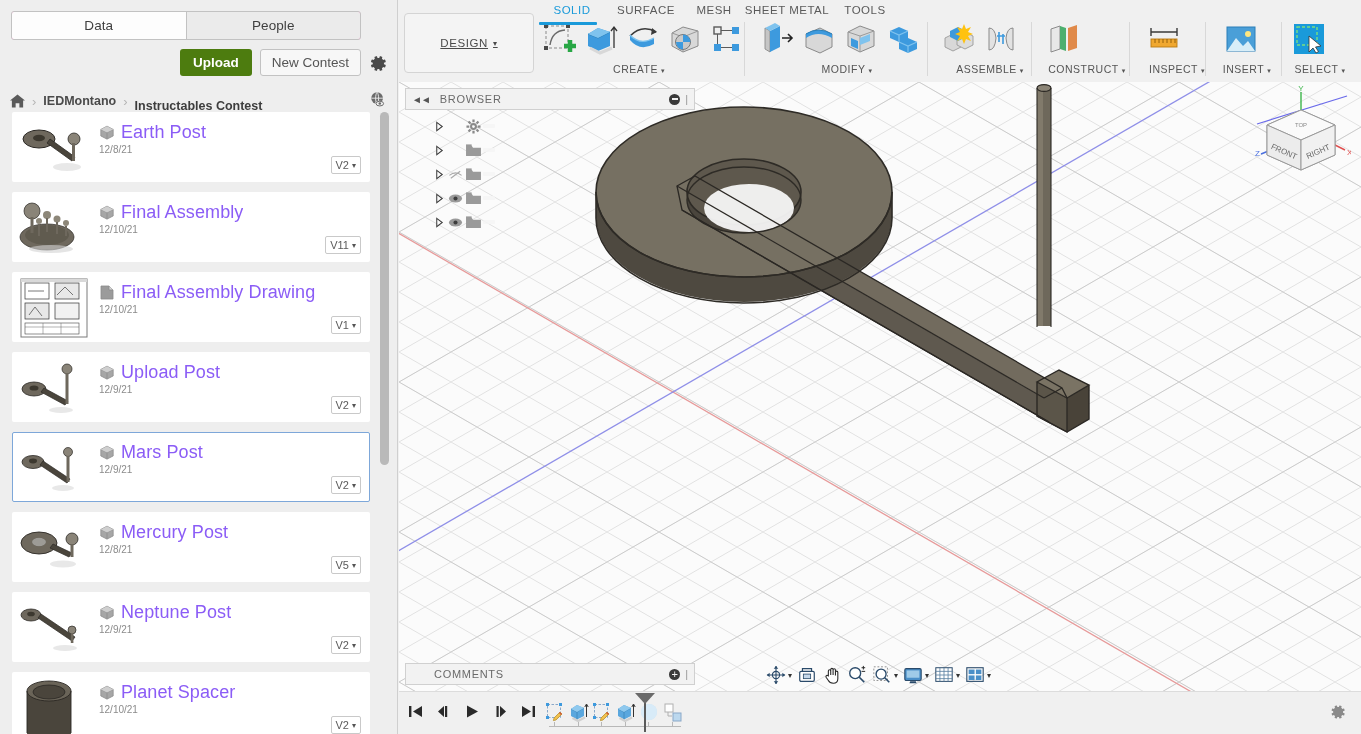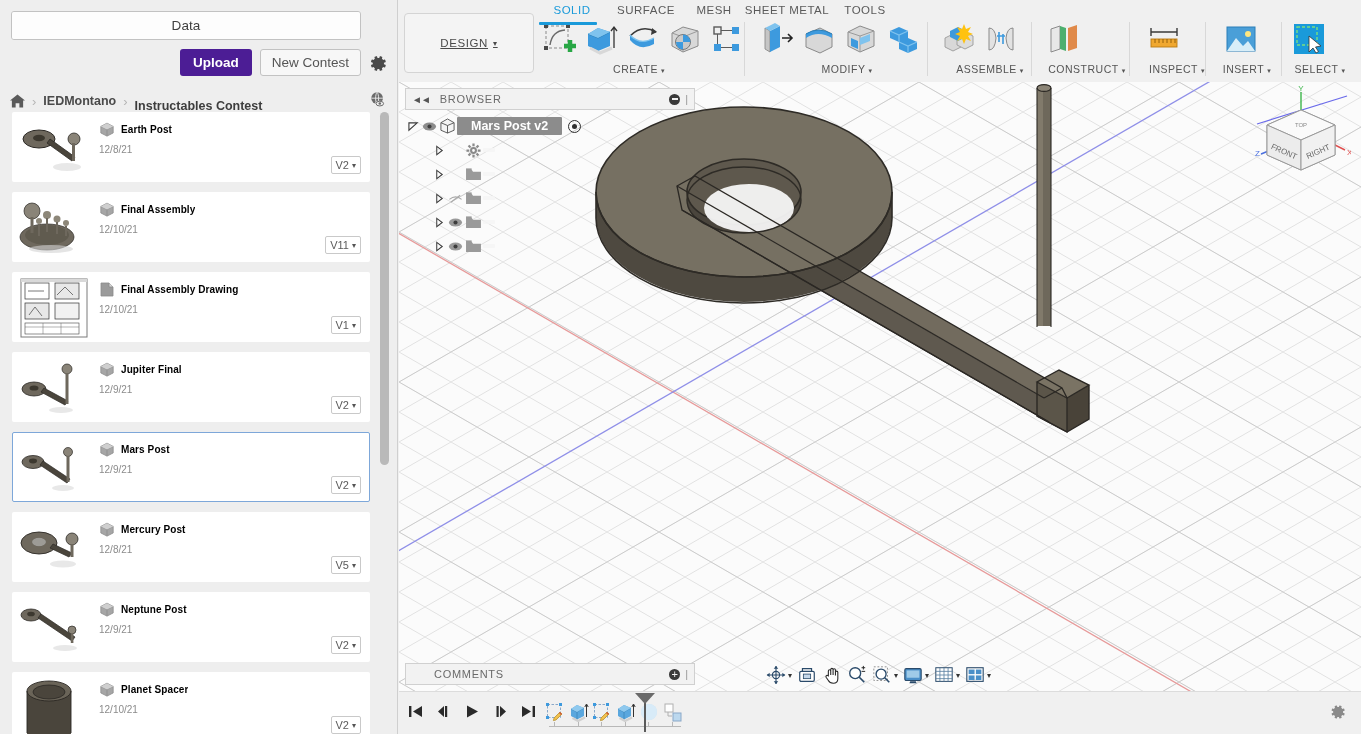--- a/index.html
+++ b/index.html
@@ -31,21 +31,21 @@
     cursor: default; letter-spacing: .1px;
   }
   .tab + .tab { border-left: 1px solid #c2c2c2; background: #ebebeb; }
   .tab.active { background: #fdfdfd; }
 
   .actions-row {
     position: absolute; right: 36px; top: 49px; height: 27px;
     display: flex; align-items: center; gap: 8px;
   }
   .btn-upload {
-    background: #4c1d95; color: #fff; border: none; border-radius: 3px;
+    background: #4d7c0f; color: #fff; border: none; border-radius: 3px;
     font-size: 13.5px; font-weight: bold; padding: 0 13px; height: 27px;
     font-family: inherit; cursor: pointer;
   }
   .btn-newfolder {
     background: #f7f7f7; color: #555; border: 1px solid #c2c2c2; border-radius: 3px;
     font-size: 13.5px; padding: 0 11px; height: 27px; font-family: inherit; cursor: pointer;
   }
   .gear-btn {
     position: absolute; right: 8px; top: 52px; width: 22px; height: 22px;
     display: flex; align-items: center; justify-content: center; cursor: pointer;
@@ -79,21 +79,21 @@
     position: absolute; left: 1px; top: 1px; width: 80px; height: 68px;
     display: flex; align-items: center; justify-content: center; overflow: hidden;
   }
   .thumb svg { display: block; }
   .fc-title {
     position: absolute; left: 86px; top: 9px; right: 6px;
     display: flex; align-items: center; gap: 6px;
   }
   .doc-ico { width: 16px; height: 15px; flex: 0 0 auto; }
   .fc-name {
-    font-size: 10px; font-weight: bold; color: #000000; letter-spacing: .1px;
+    font-size: 18px; font-weight: normal; color: #8b5cf6; letter-spacing: .1px;
     white-space: nowrap; overflow: hidden; text-overflow: ellipsis;
   }
   .fc-date { position: absolute; left: 86px; top: 31px; font-size: 10px; color: #8b8b8b; }
   .ver-badge {
     position: absolute; right: 8px; bottom: 7px; height: 18px; min-width: 30px;
     border: 1px solid #c9c9c9; border-radius: 2px; background: #fff;
     display: flex; align-items: center; justify-content: center; gap: 3px;
     font-size: 11px; color: #5a5a5a; padding: 0 4px; cursor: pointer;
   }
   .ver-badge .car { font-size: 8px; color: #555; }
@@ -232,20 +232,23 @@
 </head>
 <body>
 
 <div id="app">
 
   <div id="data-panel">
 
     <div class="tabs-row">
       <div class="tab active">
         <span>Data</span>
+      </div>
+      <div class="tab">
+        <span>People</span>
       </div>
     </div>
 
     <div class="actions-row">
       <button class="btn-upload">Upload</button>
       <button class="btn-newfolder">New Contest</button>
     </div>
     <div class="gear-btn">
       <svg width="19" height="19" viewBox="0 0 20 20">
           <path fill="#4a4a4a" d="M10 6.6a3.4 3.4 0 100 6.8 3.4 3.4 0 000-6.8zm0 5.2a1.8 1.8 0 110-3.6 1.8 1.8 0 010 3.6z"></path>
@@ -369,21 +372,21 @@
               <rect x="48.5" y="16" width="3" height="31" fill="#6e685d"></rect>
               <ellipse cx="44" cy="53" rx="12" ry="3" fill="#d8d8d8" opacity=".6"></ellipse>
             </svg>
           </div>
           <div class="fc-title">
             <span class="doc-ico"><svg width="16" height="15" viewBox="0 0 18 17">
                 <path d="M2 5 L9 1.3 L16 5 L16 12.4 L9 16 L2 12.4 Z" fill="#a6a6a6" stroke="#8c8c8c" stroke-width=".9"></path>
                 <path d="M2 5 L9 8.5 L16 5 M9 8.5 L9 16" stroke="#8c8c8c" stroke-width=".9" fill="none"></path>
                 <path d="M2 5 L9 1.3 L16 5 L9 8.5 Z" fill="#cfcfcf"></path>
               </svg></span>
-            <span class="fc-name">Jupiter Final</span>
+            <span class="fc-name">Upload Post</span>
           </div>
           <div class="fc-date">12/9/21</div>
           <div class="ver-badge">
             <span>V2</span>
             <span class="car">▾</span>
           </div>
         </div>
         <div class="file-card selected">
           <div class="thumb">
             <svg width="74" height="62" viewBox="0 0 74 62">
@@ -736,41 +739,20 @@
       </svg>
 
       <div id="browser-header">
         <span class="collapse">◄◄</span>
         <span class="bh-title">BROWSER</span>
         <span class="minus"></span>
         <span class="grip">|</span>
       </div>
 
       <div id="tree">
-        <div class="tree-row root-row">
-          <span class="tw">
-            <svg width="11" height="11" viewBox="0 0 12 12">
-                <path d="M1 2 L10 2 L1 10 Z" fill="none" stroke="#3a3a3a" stroke-width="1.2"></path>
-              </svg>
-          </span>
-          <span class="tw">
-            <svg width="15" height="11" viewBox="0 0 16 11">
-                <ellipse cx="8" cy="5.5" rx="7" ry="4.3" fill="#8c8c8c"></ellipse>
-                <circle cx="8" cy="5.5" r="2.2" fill="#3d3d3d"></circle>
-              </svg>
-          </span>
-          <span class="tw" style="width:20px">
-            <svg width="17" height="16" viewBox="0 0 18 17">
-                <path d="M2 5 L9 1 L16 5 L16 13 L9 16 L2 13 Z" fill="#f5f5f5" stroke="#555" stroke-width="1"></path>
-                <path d="M2 5 L9 8 L16 5 M9 8 L9 16" stroke="#555" stroke-width="1" fill="none"></path>
-              </svg>
-          </span>
-          <span class="tree-label">Mars Post v2</span>
-          <span class="radio-dot"></span>
-        </div>
         <div id="tree-nodes">
             <div class="tree-row" style="padding-left: 26px;">
               <span class="tw">
                 <svg width="11" height="11" viewBox="0 0 12 12">
                   <path d="M3 1.5 L9 6 L3 10.5 Z" fill="none" stroke="#3a3a3a" stroke-width="1.1"></path>
                 </svg>
               </span>
               <span class="tw"></span>
               <span class="tw" style="width:20px">
                 <svg width="15" height="15" viewBox="0 0 16 16">

